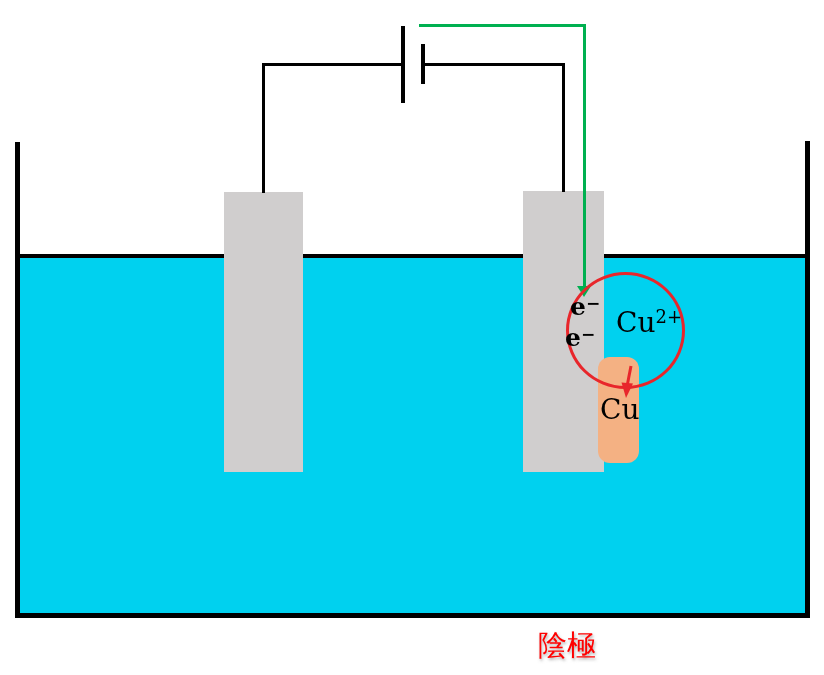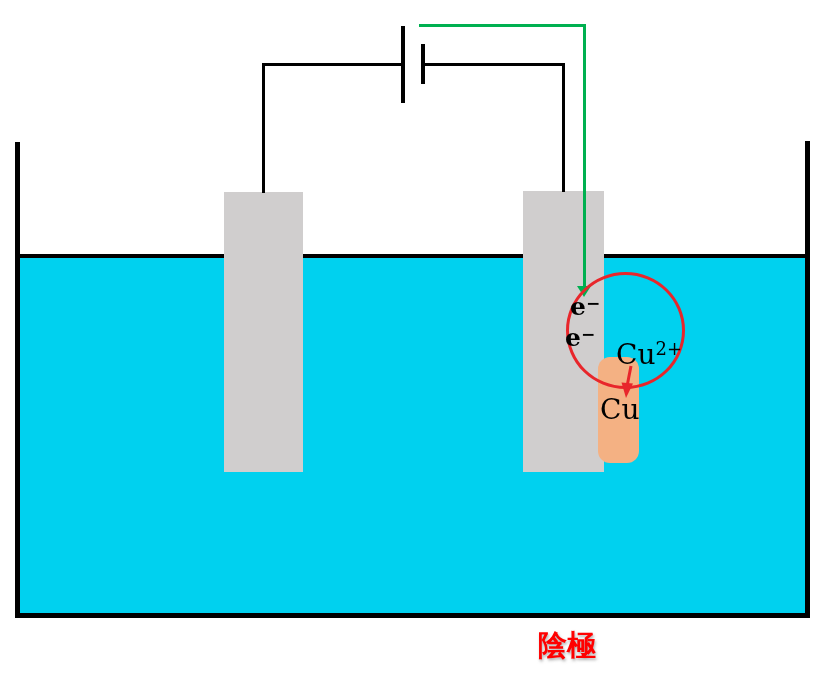--- a/index.html
+++ b/index.html
@@ -39,26 +39,26 @@
     background:var(--deposit);}
   
   .red-circle{left:566px;top:272px;width:113px;height:111px;border-radius:50%;
     border:3px solid var(--circle-red);background:transparent;}
   
   .chem{color:#000;line-height:1;white-space:nowrap;}
   .lbl-e{font-size:25px;font-weight:600;}
   .lbl-e sup{font-size:17px;font-weight:700;vertical-align:6px;letter-spacing:0;}
   .lbl-e1{left:570px;top:294px;}
   .lbl-e2{left:565px;top:325px;}
-  .lbl-cu2{left:616px;top:308px;font-size:28px;margin-top:32px;}
+  .lbl-cu2{left:616px;top:308px;font-size:28px;}
   .lbl-cu2 sup{font-size:18px;vertical-align:9px;}
   .lbl-cu{left:600px;top:396px;font-size:28px;}
   .lbl-solution{left:633px;top:569px;font-size:28px;}
   .lbl-solution sub{font-size:19px;vertical-align:-5px;}
-  .lbl-cathode{left:538px;top:626px;font-size:29px;font-weight:bold;
+  .lbl-cathode{left:538px;top:626px;font-size:29px;font-weight:normal;
     color:var(--accent-red);font-family:"Liberation Sans","DejaVu Sans",sans-serif;
     text-shadow:1px 2px 3px rgba(110,110,110,0.55);}
   svg.red-arrow{left:610px;top:360px;}
 </style>
 </head>
 <body>
 
 <div class="stage">
 
   <div class="abs water"></div>

